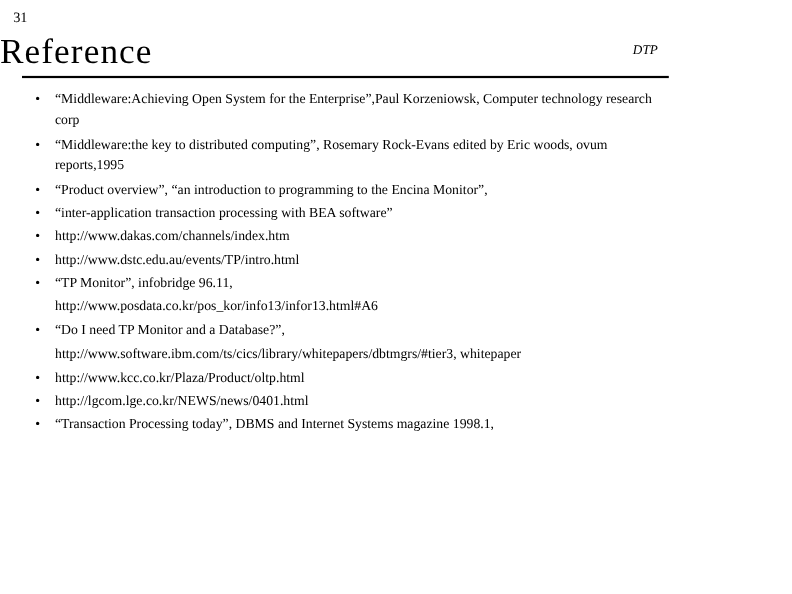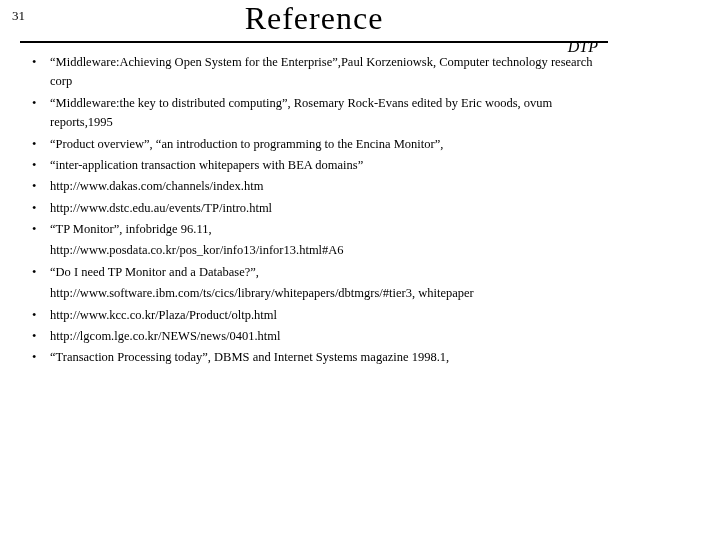--- a/index.html
+++ b/index.html
@@ -28,38 +28,38 @@
     .slide-number {
       position: absolute;
       top: 8px;
       left: 12px;
       font-size: 13px;
       font-family: 'Times New Roman', Times, serif;
     }
 
     .header-section {
       display: flex;
-      justify-content: center;
       align-items: center;
+      padding-top: 28px;
       padding-bottom: 4px;
       position: relative;
     }
 
     .page-title {
       font-size: 32px;
       font-weight: normal;
       font-family: 'Times New Roman', Times, serif;
       letter-spacing: 1px;
     }
 
     .dtp-label {
       position: absolute;
       right: 30px;
       top: 38px;
-      font-size: 16px;
+      font-size: 12px;
       font-style: italic;
       font-family: 'Times New Roman', Times, serif;
     }
 
     .divider {
       width: calc(100% - 40px);
       margin: 0 20px;
       border: none;
       border-top: 2px solid #000000;
       margin-bottom: 10px;
@@ -115,21 +115,21 @@
       <div class="bullet-item">
         <span class="bullet">•</span>
         <span class="bullet-text">“Middleware:the key to distributed computing”, Rosemary Rock-Evans edited by Eric woods, ovum reports,1995</span>
       </div>
       <div class="bullet-item">
         <span class="bullet">•</span>
         <span class="bullet-text">“Product overview”, “an introduction to programming to the Encina Monitor”,</span>
       </div>
       <div class="bullet-item">
         <span class="bullet">•</span>
-        <span class="bullet-text">“inter-application transaction whitepapers with BEA domains”</span>
+        <span class="bullet-text">“inter-application transaction processing with BEA software”</span>
       </div>
       <div class="bullet-item">
         <span class="bullet">•</span>
         <span class="bullet-text">http://www.dakas.com/channels/index.htm</span>
       </div>
       <div class="bullet-item">
         <span class="bullet">•</span>
         <span class="bullet-text">http://www.dstc.edu.au/events/TP/intro.html</span>
       </div>
       <div class="bullet-item">

